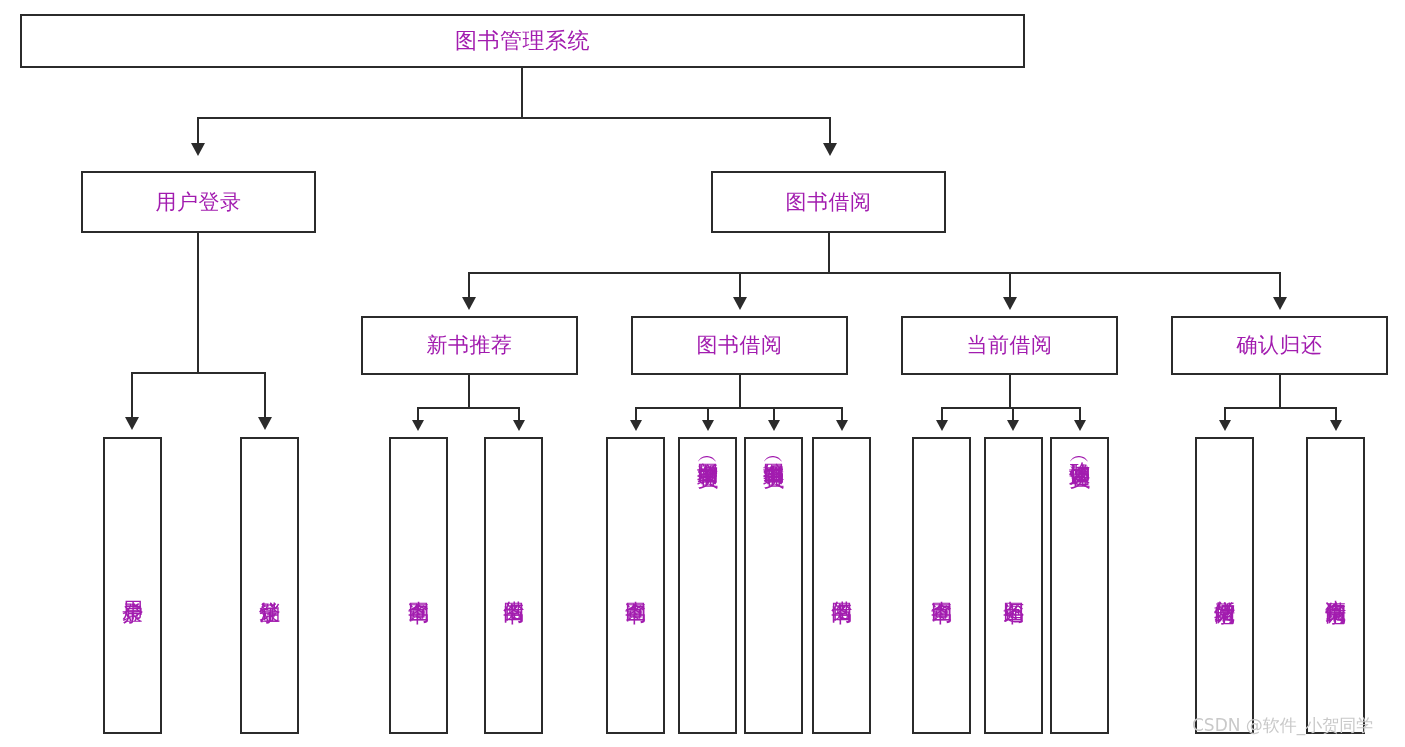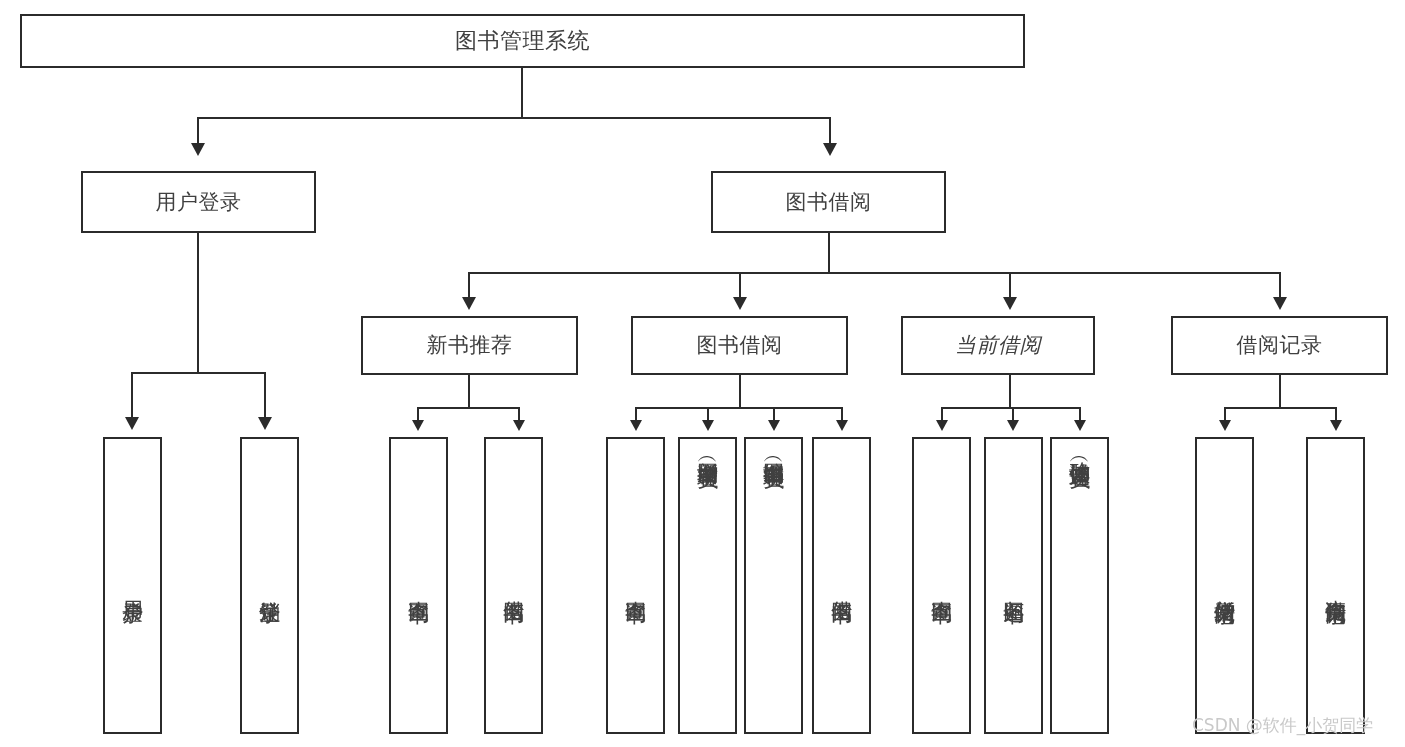--- a/index.html
+++ b/index.html
@@ -19,21 +19,21 @@
     overflow: hidden;
   }
   .node {
     position: absolute;
     box-sizing: border-box;
     background: #ffffff;
     border: 2px solid #2b2b2b;
     display: flex;
     align-items: center;
     justify-content: center;
-    color: #404040;
+    color: #a21caf;
   }
   .node .label {
     display: block;
     text-align: center;
     line-height: 1.25;
     white-space: nowrap;
   }
   
   .node.h .label {
     font-size: 21px;
@@ -131,25 +131,25 @@
   <div class="arrow" style="left:1003px; top:297px;"></div>
   <div class="conn v" style="left:1279px; top:272px; width:2px; height:26px;"></div>
   <div class="arrow" style="left:1273px; top:297px;"></div>
 
   <div class="node h" style="left:361px; top:316px; width:217px; height:59px;">
     <span class="label">新书推荐</span>
   </div>
   <div class="node h" style="left:631px; top:316px; width:217px; height:59px;">
     <span class="label">图书借阅</span>
   </div>
-  <div class="node h" style="left:901px; top:316px; width:194px; height:59px;font-style:italic;">
+  <div class="node h" style="left:901px; top:316px; width:217px; height:59px;">
     <span class="label">当前借阅</span>
   </div>
   <div class="node h" style="left:1171px; top:316px; width:217px; height:59px;">
-    <span class="label">借阅记录</span>
+    <span class="label">确认归还</span>
   </div>
 
   <div class="conn v" style="left:468px; top:375px; width:2px; height:33px;"></div>
   <div class="conn h" style="left:417px; top:407px; width:103px; height:2px;"></div>
   <div class="conn v" style="left:417px; top:407px; width:2px; height:14px;"></div>
   <div class="arrow sm" style="left:412px; top:420px;"></div>
   <div class="conn v" style="left:518px; top:407px; width:2px; height:14px;"></div>
   <div class="arrow sm" style="left:513px; top:420px;"></div>
 
   <div class="conn v" style="left:739px; top:375px; width:2px; height:33px;"></div>

